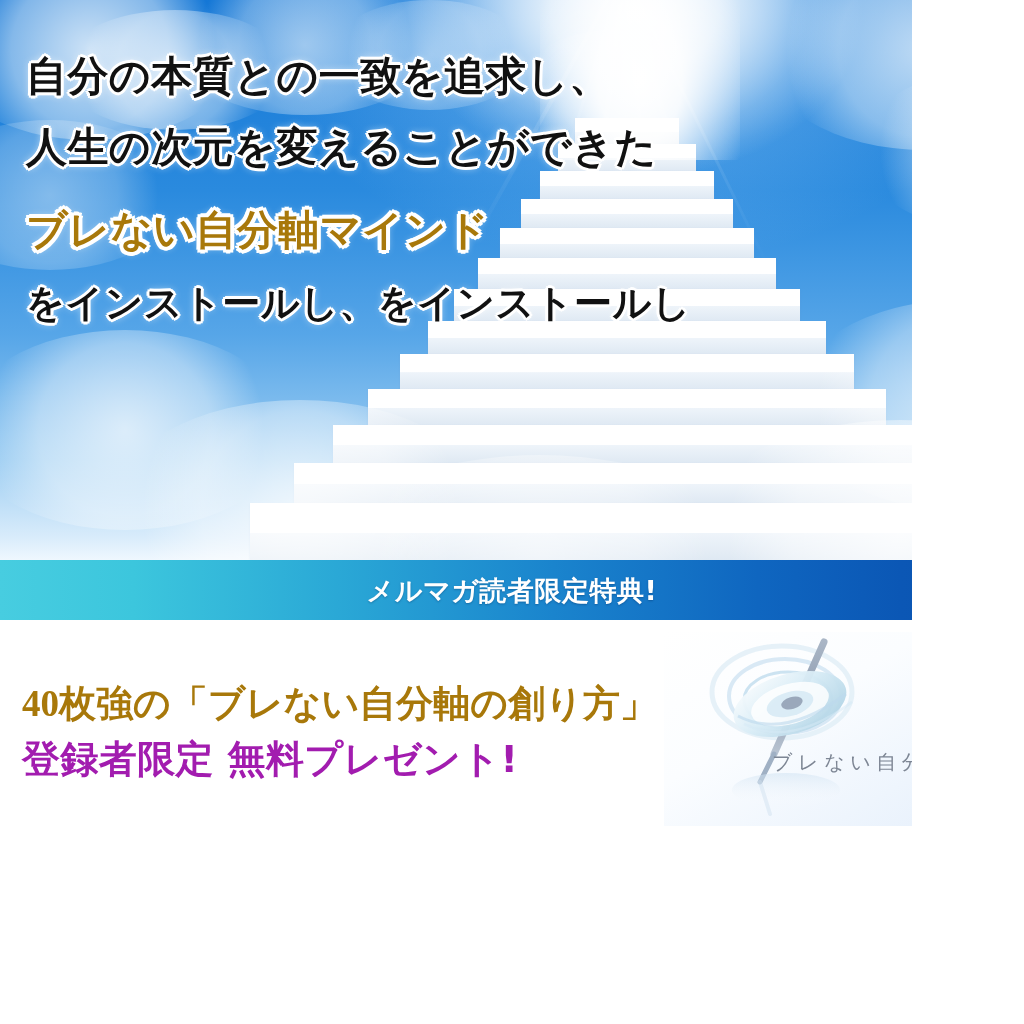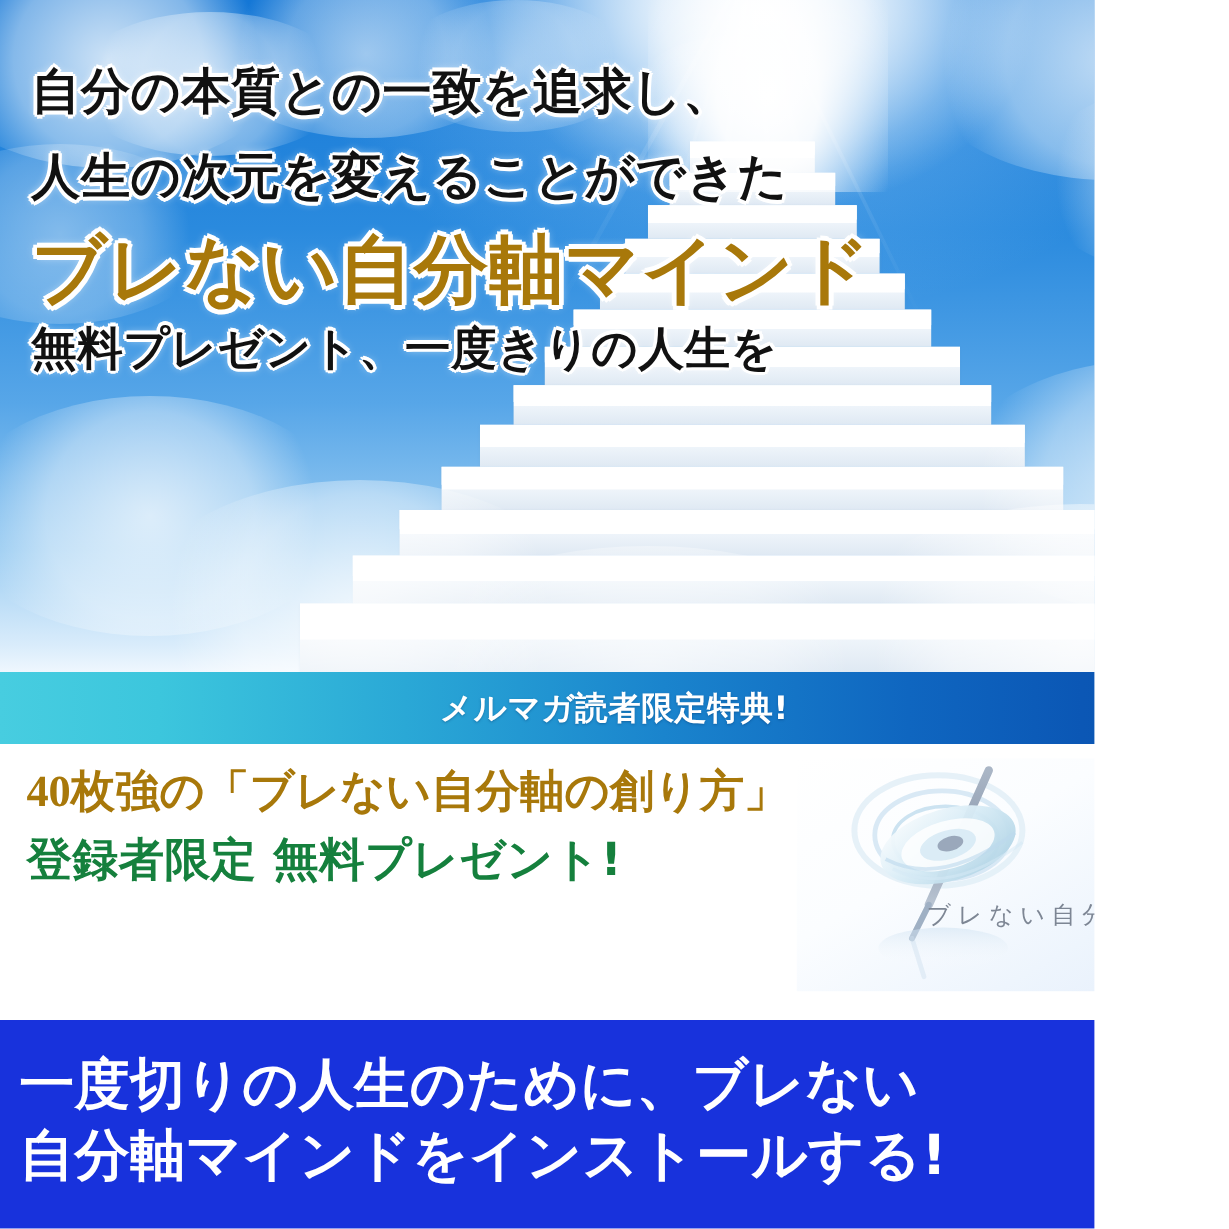--- a/index.html
+++ b/index.html
@@ -106,28 +106,28 @@
     letter-spacing: 0.01em;
     white-space: nowrap;
     text-shadow:
       -2px -2px 0 #fff,  2px -2px 0 #fff,
       -2px  2px 0 #fff,  2px  2px 0 #fff,
       -3px  0   0 #fff,  3px  0   0 #fff,
        0   -3px 0 #fff,  0    3px 0 #fff,
        0 0 8px rgba(255,255,255,0.95);
   }
   .hline.l1 { font-size: 41px; line-height: 1.0; margin-bottom: 30px; }
-  .hline.l2 { font-size: 41px; line-height: 1.0; margin-bottom: 26px; }
+  .hline.l2 { font-size: 41px; line-height: 1.0; margin-bottom: 42px; }
   .hline.gold {
     font-family: "DejaVu Sans", "Liberation Sans", sans-serif;
-    font-size: 62px;
+    font-size: 41px;
     font-weight: 700;
     line-height: 1.0;
     color: #a8780a;
-    margin-bottom: 16px;
+    margin-bottom: 33px;
     text-shadow:
       -3px -3px 0 #fff,  3px -3px 0 #fff,
       -3px  3px 0 #fff,  3px  3px 0 #fff,
       -4px  0   0 #fff,  4px  0   0 #fff,
        0   -4px 0 #fff,  0    4px 0 #fff,
        0 0 9px rgba(255,255,255,0.95);
   }
   .hline.l4 { font-size: 38px; line-height: 1.0; margin-bottom: 28px; }
   .hline.l5 { font-size: 38px; line-height: 1.0; }
 
@@ -171,26 +171,27 @@
     font-size: 34px;
     color: #161616;
     margin-bottom: 20px;
   }
   .oline.gold {
     font-family: "Liberation Serif", "DejaVu Serif", serif;
     font-weight: 700;
     font-size: 37px;
     color: #a8780a;
     margin-bottom: 18px;
+    margin-top: 43px;
   }
   .oline.red {
     font-family: "DejaVu Sans", "Liberation Sans", sans-serif;
     font-weight: 700;
     font-size: 38px;
-    color: #15803d;
+    color: #a21caf;
     letter-spacing: 0.01em;
   }
 
   
   .thumb {
     position: absolute;
     left: 664px;
     top: 632px;
     width: 360px;
     height: 194px;
@@ -305,21 +306,21 @@
     <div class="cloud c8"></div>
     <div class="cloud c9"></div>
     <div class="cloud c10"></div>
     <div class="cloud c11"></div>
     <div class="cloud c12"></div>
 
     <div class="hero-copy">
       <div class="hline l1">自分の本質との一致を追求し、</div>
       <div class="hline l2">人生の次元を変えることができた</div>
       <div class="hline gold">ブレない自分軸マインド</div>
-      <div class="hline l4">無料プレゼント、一度きりの人生を</div>
+      <div class="hline l4">をインストールし、をインストールし</div>
     </div>
   </div>
 
   <div class="banner">
     <div class="banner-text">メルマガ読者限定特典!</div>
   </div>
 
   <div class="offer">
     <div class="offer-text">
       <div class="oline gold">40枚強の「ブレない自分軸の創り方」</div>
@@ -363,23 +364,17 @@
         <path d="M80 92 Q126 116 188 70" fill="none" stroke="#d5e9f5" stroke-width="2.5" opacity="0.5"></path>
 
         <ellipse cx="122" cy="158" rx="54" ry="17" fill="url(#reflG)"></ellipse>
         <path d="M96 150 L106 182" stroke="#cfe0ef" stroke-width="4" stroke-linecap="round" opacity="0.45"></path>
       </svg>
     </div>
     <div class="thumb-caption">ブレない自分軸の創り方</div>
     <div class="thumb-page">1</div>
   </div>
 
-  <div class="cta">
-    <div class="cta-text">
-      <div class="cta-line">一度切りの人生のために、ブレない</div>
-      <div class="cta-line">自分軸マインドをインストールする!</div>
-    </div>
-  </div>
   <div class="play-btn">
     <div class="play-tri"></div>
   </div>
 
 </div>
 
 </body></html>

